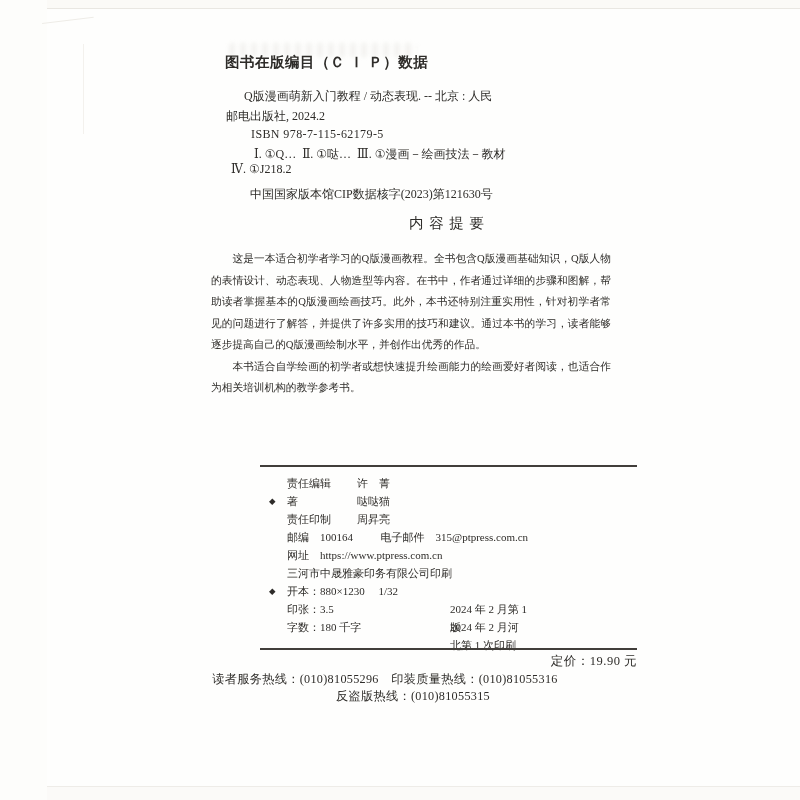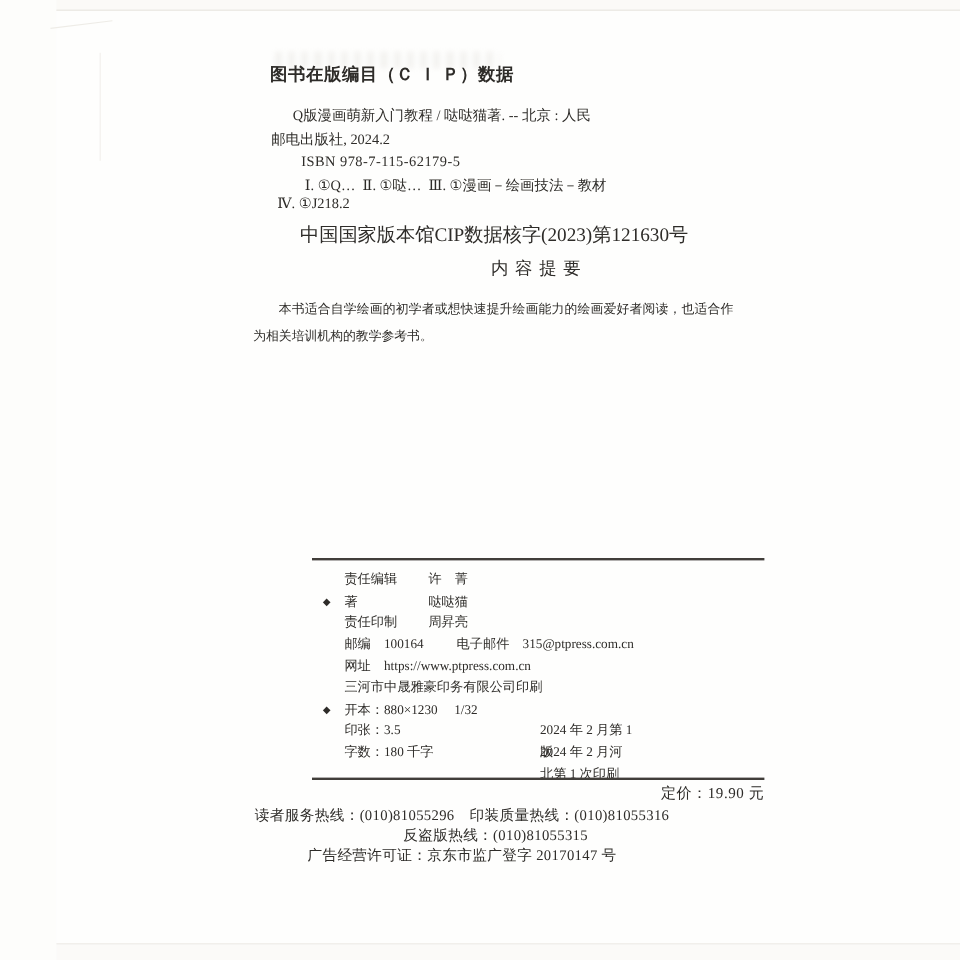--- a/index.html
+++ b/index.html
@@ -24,21 +24,21 @@
     filter:blur(2px);opacity:.55;
   }
 
   
   .cip-heading{left:178px;top:53px;font-size:14.5px;font-weight:bold;letter-spacing:.5px;}
   .cip-record{left:179px;top:86px;font-size:12px;line-height:20px;width:330px;}
   .cip-record .first{text-indent:18px;display:block;}
   .cip-isbn{left:204px;top:127px;font-size:12px;letter-spacing:.4px;}
   .cip-class1{left:207px;top:146px;font-size:12px;}
   .cip-class2{left:184px;top:162px;font-size:12px;}
-  .cip-verify{left:203px;top:186px;font-size:16px;}
+  .cip-verify{left:203px;top:186px;font-size:12px;}
 
   
   .summary-heading{left:0;top:214px;width:800px;text-align:center;font-size:14.5px;font-weight:normal;letter-spacing:1px;}
   .summary-body{left:164px;top:248px;width:400px;font-size:10.7px;line-height:21.5px;text-align:justify;}
   .summary-body p{margin:0;text-indent:2em;}
 
   
   .rule{height:1.5px;background:#413e3a;}
   .rule-top{left:213px;top:465px;width:377px;}
   .rule-bottom{left:213px;top:648px;width:377px;}
@@ -62,30 +62,31 @@
 
   <div class="abs top-strip"></div>
   <div class="abs corner-fold"></div>
   <div class="abs left-edge"></div>
   <div class="abs right-strip"></div>
   <div class="abs bottom-strip"></div>
   <div class="abs showthrough"></div>
 
   <div class="abs cip-heading">图书在版编目（Ｃ Ｉ Ｐ）数据</div>
   <div class="abs cip-record">
-    <span class="first">Q版漫画萌新入门教程 / 哒哒猫著. -- 北京 : 人民</span>
+    <span class="first">Q版漫画萌新入门教程 / 动态表现. -- 北京 : 人民</span>
     <span>邮电出版社, 2024.2</span>
   </div>
   <div class="abs cip-isbn">ISBN 978-7-115-62179-5</div>
   <div class="abs cip-class1 pre">Ⅰ. ①Q…  Ⅱ. ①哒…  Ⅲ. ①漫画－绘画技法－教材</div>
   <div class="abs cip-class2">Ⅳ. ①J218.2</div>
   <div class="abs cip-verify">中国国家版本馆CIP数据核字(2023)第121630号</div>
 
   <div class="abs summary-heading">内 容 提 要</div>
   <div class="abs summary-body">
+    <p>这是一本适合初学者学习的Q版漫画教程。全书包含Q版漫画基础知识，Q版人物的表情设计、动态表现、人物造型等内容。在书中，作者通过详细的步骤和图解，帮助读者掌握基本的Q版漫画绘画技巧。此外，本书还特别注重实用性，针对初学者常见的问题进行了解答，并提供了许多实用的技巧和建议。通过本书的学习，读者能够逐步提高自己的Q版漫画绘制水平，并创作出优秀的作品。</p>
     <p>本书适合自学绘画的初学者或想快速提升绘画能力的绘画爱好者阅读，也适合作为相关培训机构的教学参考书。</p>
   </div>
 
   <div class="abs rule rule-top" style="background: rgb(65, 62, 58);"></div>
 
   <div class="abs colophon">
     <div class="c-row">
       <span class="c-bullet"></span><span class="c-label">责任编辑</span><span>许　菁</span>
     </div>
     <div class="c-row">
@@ -114,15 +115,14 @@
       <span class="c-bullet"></span><span>字数：180 千字</span>
       <span class="c-right date">2024 年 2 月河北第 1 次印刷</span>
     </div>
   </div>
 
   <div class="abs rule rule-bottom" style="background: rgb(65, 62, 58);"></div>
   <div class="abs price">定价：19.90 元</div>
 
   <div class="abs footer-line f1 pre">读者服务热线：(010)81055296　印装质量热线：(010)81055316</div>
   <div class="abs footer-line f2">反盗版热线：(010)81055315</div>
-  <div class="abs footer-line f3">广告经营许可证：京东市监广登字 20170147 号</div>
 
 </div>
 
 </body></html>

